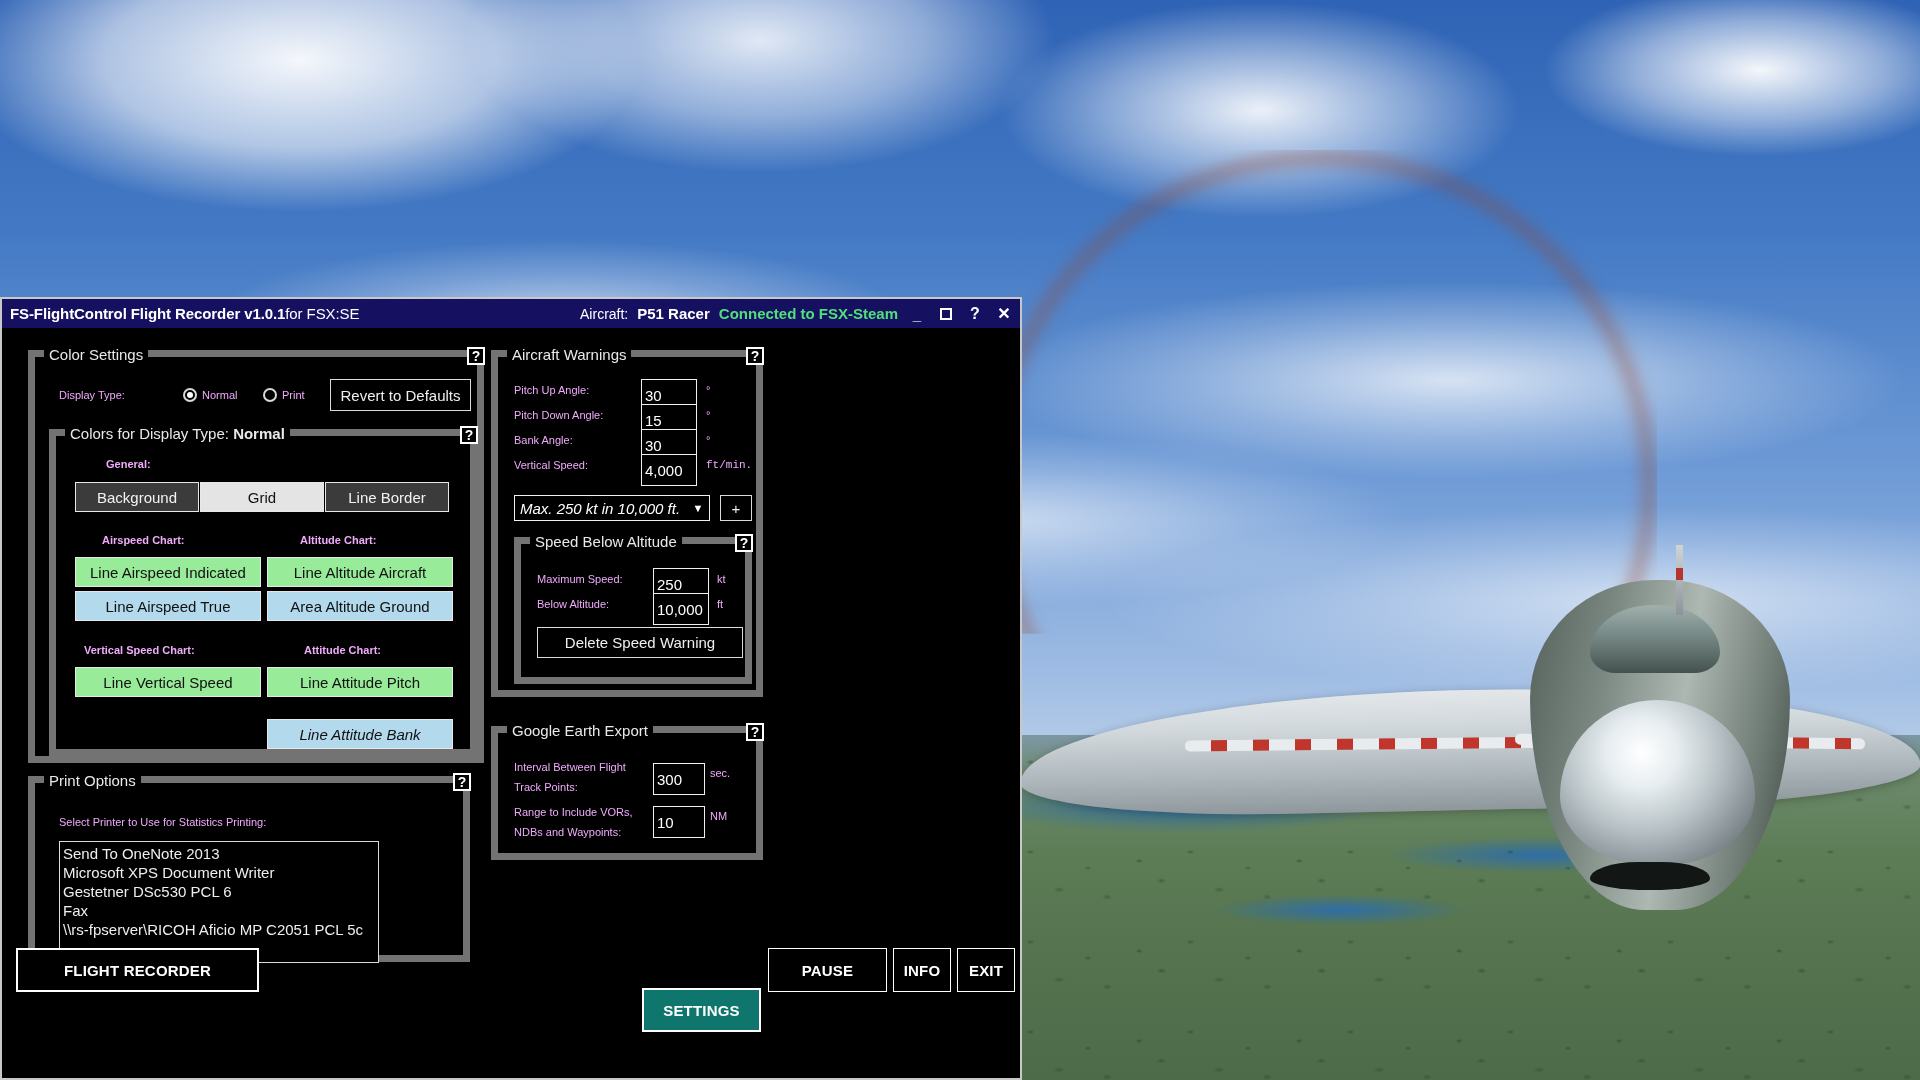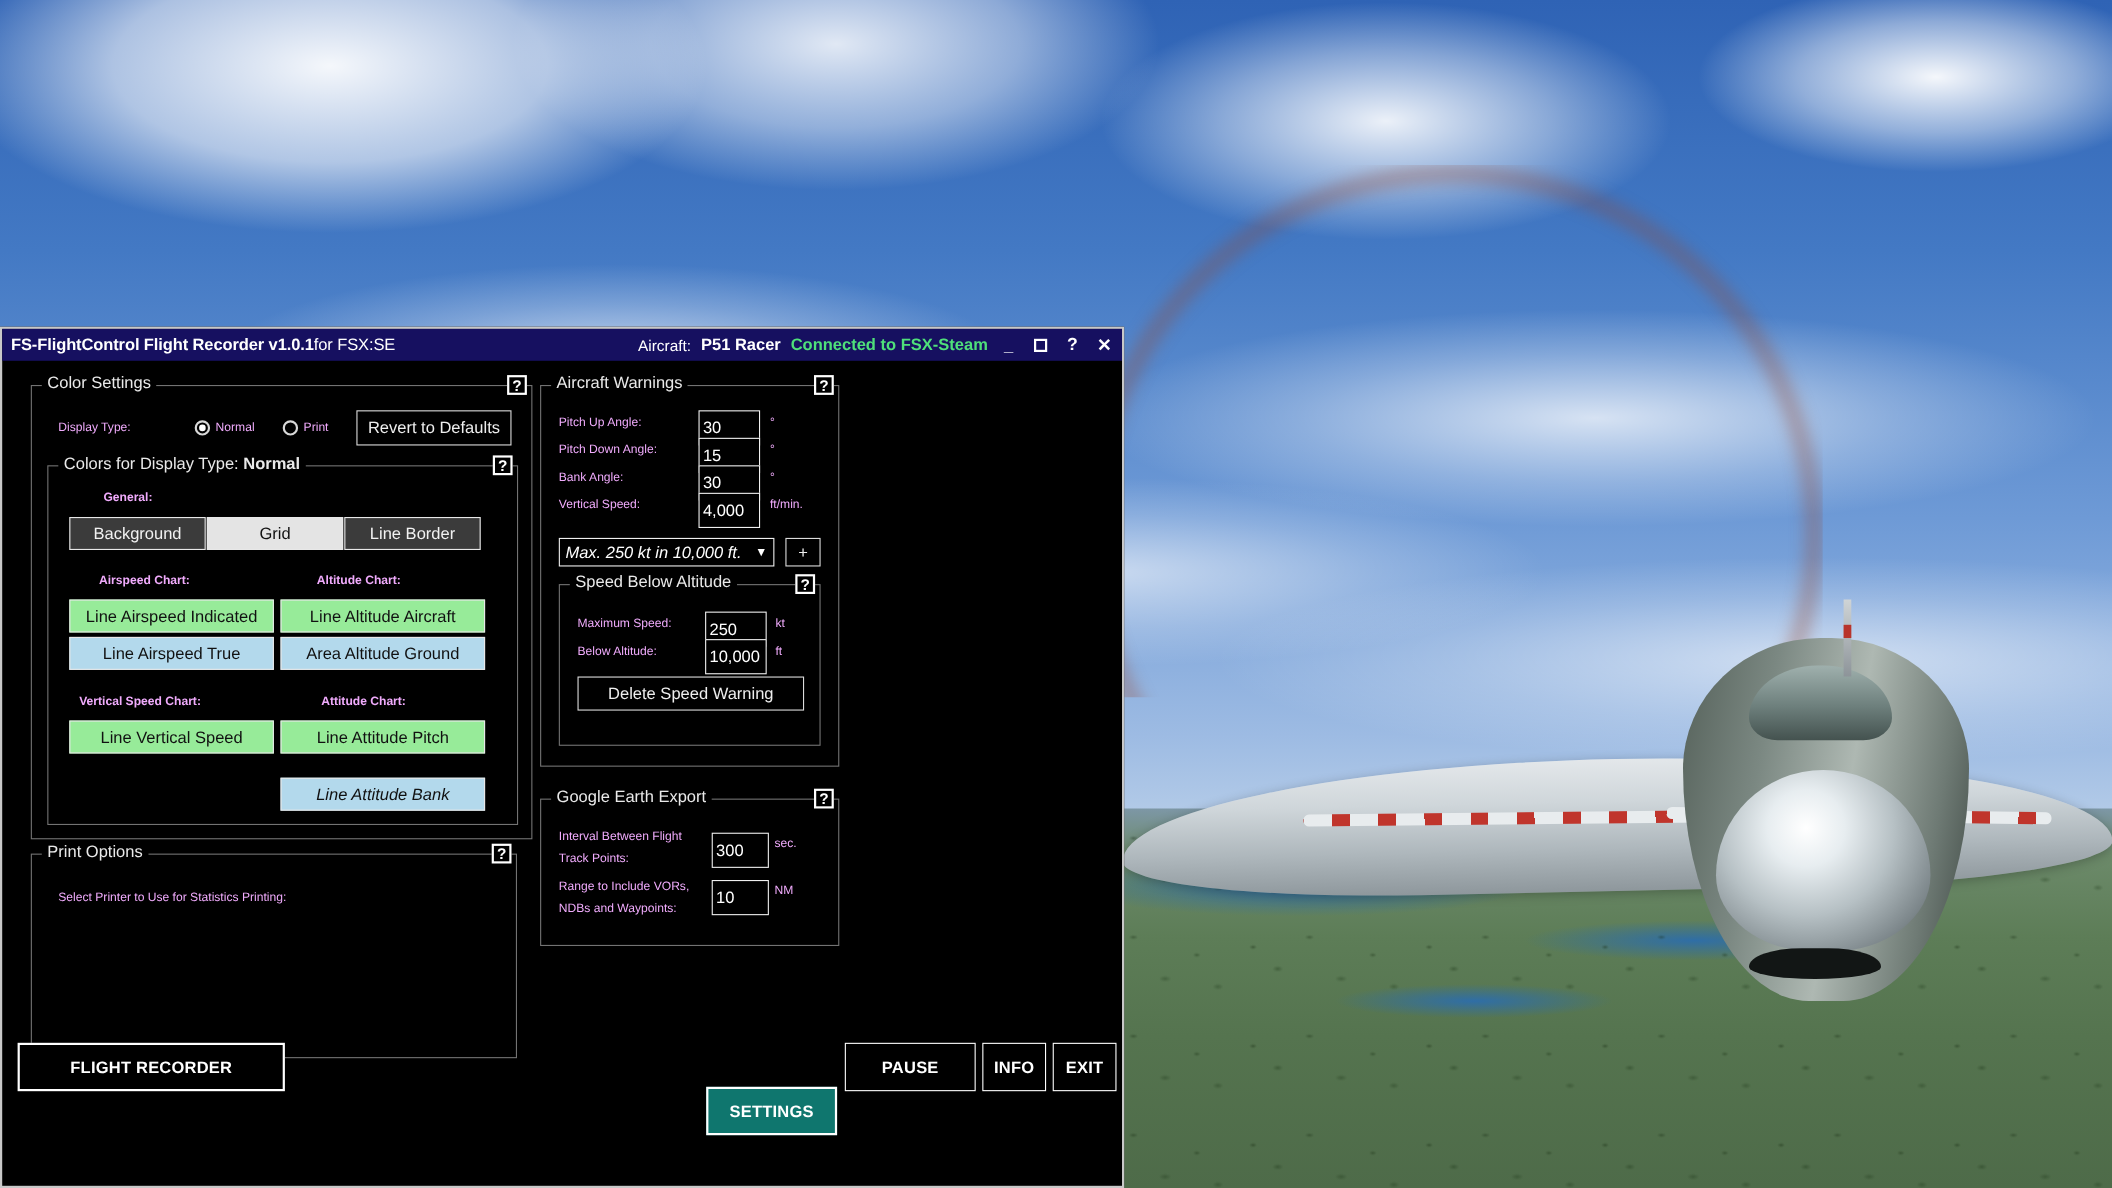--- a/index.html
+++ b/index.html
@@ -123,21 +123,21 @@
     border:1px solid #bdbdbd;border-bottom:none;border-radius:5px 5px 0 0;
     color:#e9e9e9;font-size:15px;background:#000;cursor:pointer;margin-right:-1px;
     box-sizing:border-box;white-space:nowrap;
   }
   .tab.active{background:#116611;color:#fff;}
   .tabline{position:absolute;left:14px;right:12px;bottom:0;height:1px;background:#bdbdbd;}
 
   .body{position:relative;height:674px;}
 
   
-  .grp{position:absolute;border:1px solid #737373;box-sizing:border-box;}
+  .grp{position:absolute;border:7px solid #737373;box-sizing:border-box;}
   .grp>.legend{
     position:absolute;top:-11px;left:9px;background:#000;padding:0 5px;
     color:#e9e9e9;font-size:15px;white-space:nowrap;
   }
   .grp>.legend b{font-weight:bold;}
   .help{
     position:absolute;width:18px;height:18px;border:2px solid #fff;background:#000;
     color:#fff;font-size:14px;font-weight:bold;display:flex;align-items:center;
     justify-content:center;box-sizing:border-box;cursor:pointer;
   }
@@ -284,41 +284,48 @@
           <div class="cbtn blue" style="position:absolute;left:211px;top:283px;width:186px;height:30px;font-style:italic;">Line Attitude Bank</div>
         </div>
       </div>
 
       <div class="grp" style="left:26px;top:448px;width:442px;height:186px;">
         <span class="legend">Print Options</span>
         <div class="help" style="left:418px;top:-10px;">?</div>
 
         <span class="lbl" style="position:absolute;left:24px;top:33px;">Select Printer to Use for Statistics Printing:</span>
 
+        <div class="listbox" style="left:24px;top:58px;width:320px;height:122px;">
+          <div class="li">Send To OneNote 2013</div>
+          <div class="li">Microsoft XPS Document Writer</div>
+          <div class="li">Gestetner DSc530 PCL 6</div>
+          <div class="li">Fax</div>
+          <div class="li">\\rs-fpserver\RICOH Aficio MP C2051 PCL 5c</div>
+        </div>
       </div>
 
       <div class="grp" style="left:489px;top:22px;width:272px;height:347px;">
         <span class="legend">Aircraft Warnings</span>
         <div class="help" style="left:248px;top:-10px;">?</div>
 
         <span class="lbl" style="position:absolute;left:16px;top:27px;">Pitch Up Angle:</span>
         <input class="tf" style="position: absolute; left: 143px; top: 22px; width: 56px; height: 23px;" value="30">
         <span class="lbl" style="position:absolute;left:208px;top:27px;">°</span>
 
         <span class="lbl" style="position:absolute;left:16px;top:52px;">Pitch Down Angle:</span>
         <input class="tf" style="position: absolute; left: 143px; top: 47px; width: 56px; height: 23px;" value="15">
         <span class="lbl" style="position:absolute;left:208px;top:52px;">°</span>
 
         <span class="lbl" style="position:absolute;left:16px;top:77px;">Bank Angle:</span>
         <input class="tf" style="position: absolute; left: 143px; top: 72px; width: 56px; height: 23px;" value="30">
         <span class="lbl" style="position:absolute;left:208px;top:77px;">°</span>
 
         <span class="lbl" style="position:absolute;left:16px;top:102px;">Vertical Speed:</span>
         <input class="tf" style="position: absolute; left: 143px; top: 97px; width: 56px; height: 23px;" value="4,000">
-        <span class="lbl" style="position:absolute;left:208px;top:102px;">ft/min.</span>
+        <span class="lbl" style="position:absolute;left:208px;top:102px;font-family:Liberation Mono, monospace;">ft/min.</span>
 
         <div class="combo" style="left:16px;top:138px;width:196px;height:26px;font-style:italic;">
           <span class="cv">Max. 250 kt in 10,000 ft.</span>
           <span class="arrow">▼</span>
         </div>
         <div class="btn" style="position:absolute;left:222px;top:138px;width:32px;height:26px;">+</div>
 
         <div class="grp" style="left:16px;top:180px;width:238px;height:147px;">
           <span class="legend">Speed Below Altitude</span>
           <div class="help" style="left:214px;top:-10px;">?</div>

